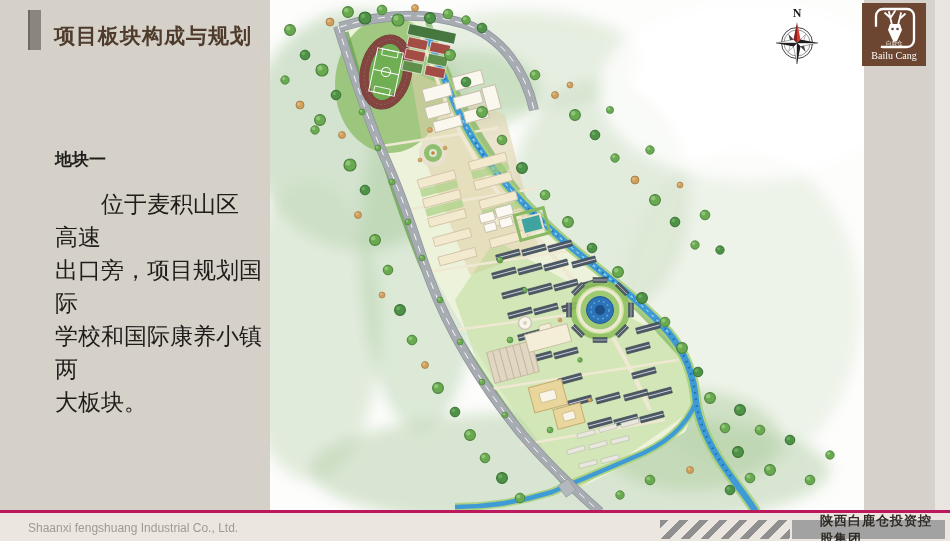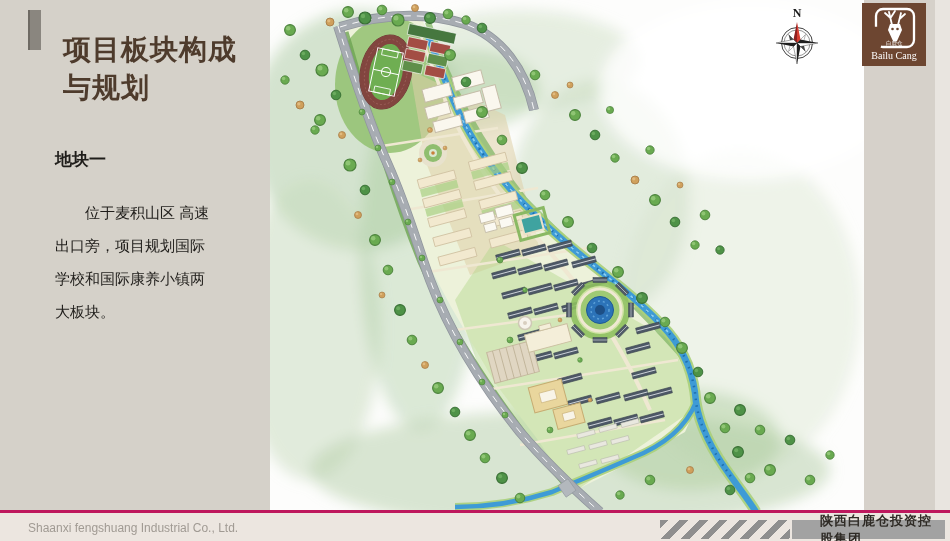--- a/index.html
+++ b/index.html
@@ -1,25 +1,25 @@
 <!DOCTYPE html>
 <html><head>
 <meta charset="utf-8">
 <style>
   html,body{margin:0;padding:0;background:#555;}
   .slide{position:relative;width:950px;height:541px;overflow:hidden;background:#fff;
          font-family:"Liberation Sans","DejaVu Sans",sans-serif;}
   
   .panel-left{position:absolute;left:0;top:0;width:270px;height:510px;background:#d5d1c9;}
   .title-bar{position:absolute;left:28px;top:10px;width:11px;height:40px;background:#8a867f;border-left:2px solid #6e6a63;}
-  .slide-title{position:absolute;left:46px;top:14px;margin:17px;font-size:28px;font-weight:bold;color:#4e3b2c;letter-spacing:1px;}
+  .slide-title{position:absolute;left:46px;top:14px;margin:8px;font-size:21px;font-weight:bold;color:#4e3b2c;letter-spacing:1px;}
   .subtitle{position:absolute;left:58px;top:74px;width:190px;text-align:center;font-size:21px;font-weight:bold;
             color:#e06e2a;line-height:26px;white-space:pre-line;letter-spacing:2px;}
   .body-head{position:absolute;left:55px;top:148px;font-size:17px;font-weight:bold;color:#1f1d1a;}
-  .body-text{position:absolute;left:55px;top:196px;width:210px;margin:0;font-size:15px;line-height:33px;
+  .body-text{position:absolute;left:55px;top:188px;width:210px;margin:0;font-size:23px;line-height:33px;
              color:#1f1d1a;white-space:pre-line;}
   
   .map-area{position:absolute;left:270px;top:0;width:594px;height:510px;background:#fdfdfc;overflow:hidden;}
   
   .strip-right{position:absolute;left:864px;top:0;width:71px;height:510px;background:#d6d1ca;}
   .strip-right-edge{position:absolute;left:935px;top:0;width:15px;height:541px;background:#e9e5e0;}
   
   .footer{position:absolute;left:0;top:510px;width:950px;height:31px;background:#ece6e0;border-top:3px solid #be185d;}
   .footer-en{position:absolute;left:28px;top:8px;font-size:12px;color:#a09a93;}
   .stripes{position:absolute;left:660px;top:7px;width:130px;height:19px;

